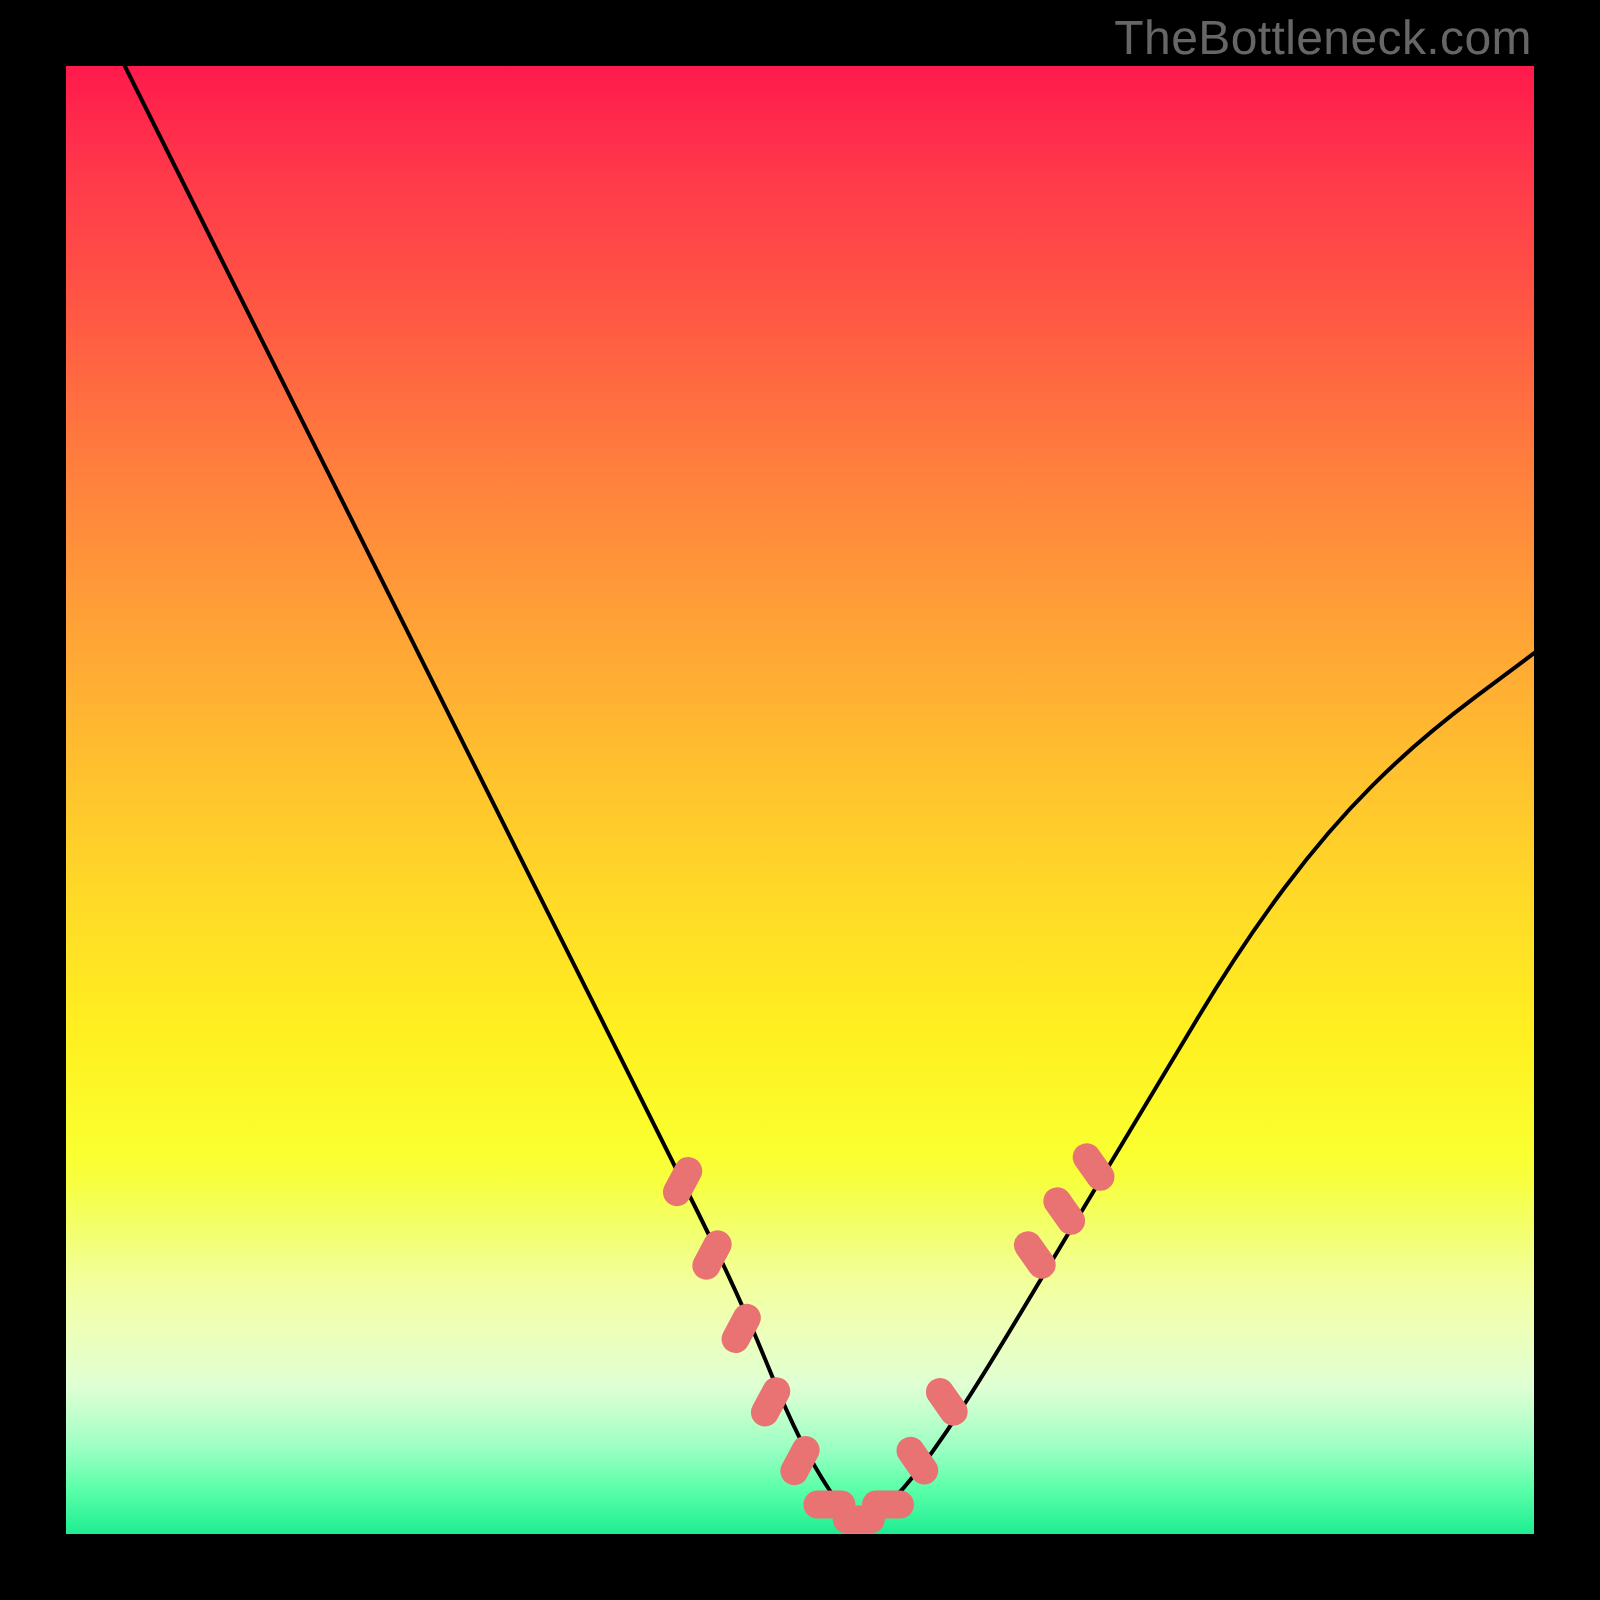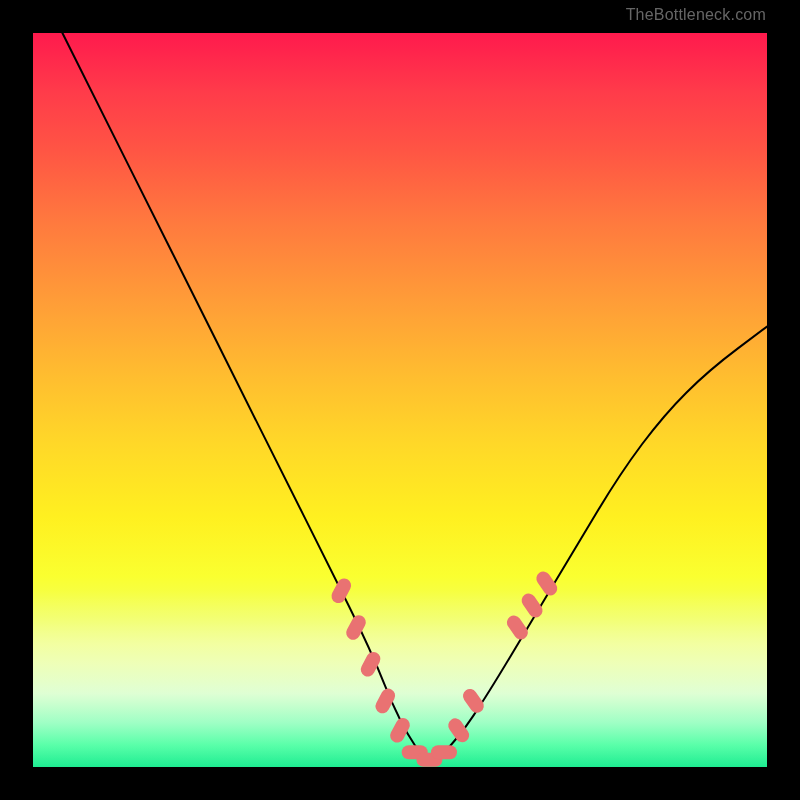--- a/index.html
+++ b/index.html
@@ -54,21 +54,21 @@
       rgba(200,255,210,0.25) 75%,
       rgba(150,255,190,0.2) 100%
     );
     pointer-events: none;
   }
   .attribution {
     position: absolute;
     top: 6px;
     right: 34px;
     color: #666;
-    font-size: 16px;
+    font-size: 24px;
     font-weight: 400;
     letter-spacing: 0.2px;
     text-align: right;
   }
   svg.curve {
     position: absolute;
     left: 0;
     top: 0;
     width: 734px;
     height: 734px;

